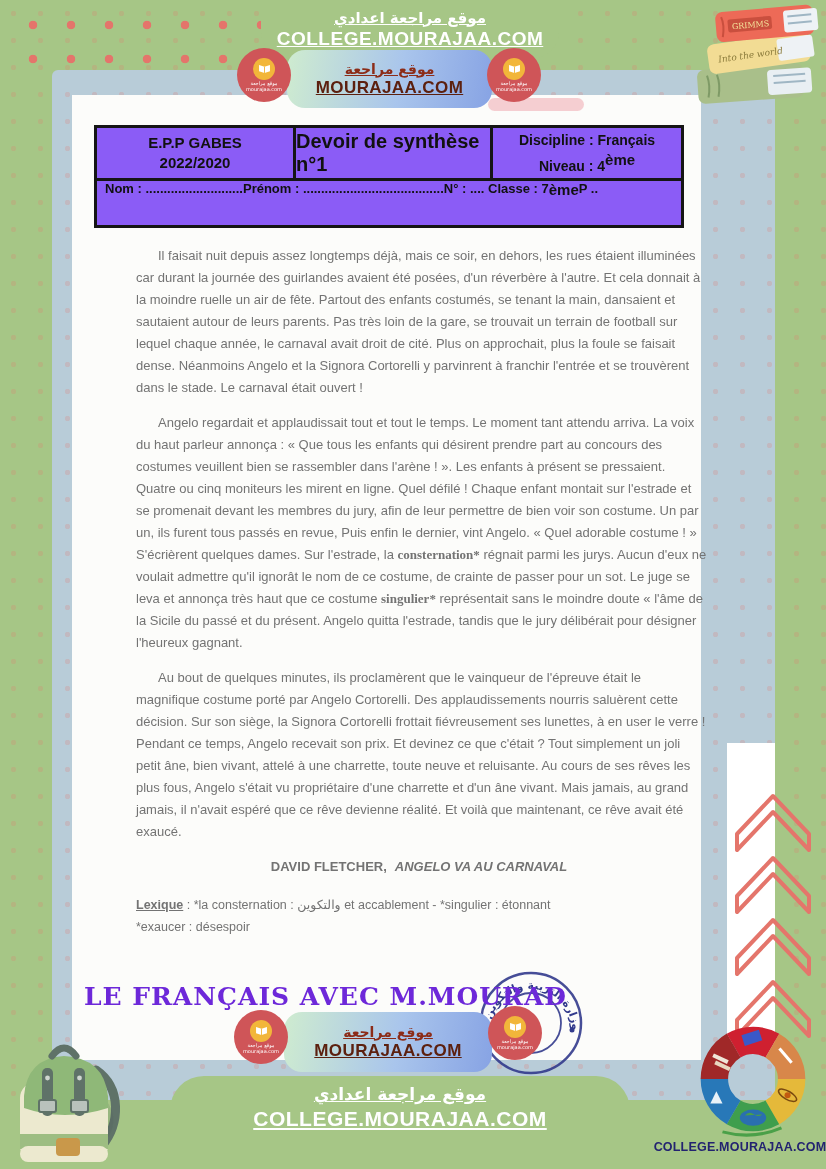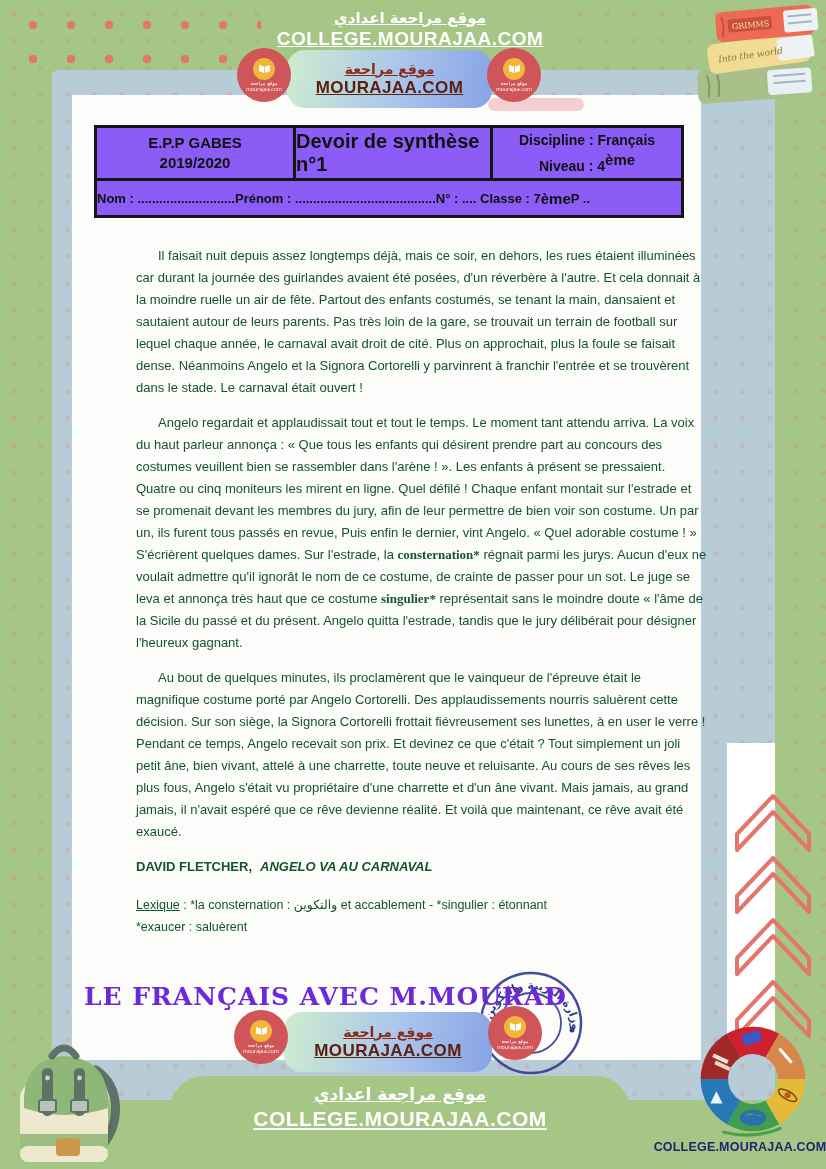--- a/index.html
+++ b/index.html
@@ -41,31 +41,31 @@
   .seal-tl{left:237px;top:48px;} .seal-tr{left:487px;top:48px;}
   .seal-bl{left:234px;top:1010px;} .seal-br{left:488px;top:1006px;}
 
   
   .exam-table{position:absolute;left:22px;top:30px;width:584px;border:3px solid #151515;background:#8b5cf6;color:#111;}
   .t-row1{display:flex;height:50px;border-bottom:3px solid #151515;}
   .t-cell{display:flex;flex-direction:column;align-items:center;justify-content:center;font-weight:bold;}
   .t-c1{width:196px;border-right:3px solid #151515;font-size:15px;line-height:20px;}
   .t-c2{width:194px;border-right:3px solid #151515;font-size:20px;}
   .t-c3{flex:1;font-size:14px;line-height:19px;text-align:center;}
-  .t-row2{height:34px;display:flex;align-items:center;font-weight:bold;font-size:13px;white-space:nowrap;overflow:hidden;}
+  .t-row2{height:44px;display:flex;align-items:flex-start;font-weight:bold;font-size:13px;padding-left:8px;white-space:nowrap;overflow:hidden;}
   sup{font-size:15px;}
 
   
-  .content{position:absolute;left:64px;top:150px;width:572px;font-size:13px;line-height:22px;color:#14532d;}
+  .content{position:absolute;left:64px;top:150px;width:572px;font-size:13px;line-height:22px;color:#737373;}
   .content p{margin:0 0 13px 0;text-indent:22px;}
   .b{font-weight:bold;font-family:Liberation Serif, serif;}
-  .attribution{text-align:left;font-weight:bold;font-size:13px;margin:2px 6px 16px 0;}
+  .attribution{text-align:center;font-weight:bold;font-size:13px;margin:2px 6px 16px 0;}
   .attribution .work{font-style:italic;margin-left:8px;}
   .lexique{font-size:12.5px;line-height:22px;}
-  .lexique .lab{font-weight:normal;text-decoration:underline;}
+  .lexique .lab{font-weight:bold;text-decoration:underline;}
 
   .teacher{position:absolute;left:84px;top:982px;z-index:6;font-family:"DejaVu Serif",serif;
     font-weight:bold;font-size:25px;letter-spacing:1px;color:#6d28d9;white-space:nowrap;}
 
   .stamp{position:absolute;left:476px;top:968px;z-index:5;}
 
   
   .chev-band{position:absolute;left:727px;top:743px;width:48px;height:300px;background:#fff;z-index:5;}
   .chev{position:absolute;left:733px;z-index:5;}
 
@@ -90,21 +90,21 @@
   <div class="blue-panel"></div>
   <div class="dots-global"></div>
   <div class="dots-strong"></div>
 
   <div class="white-page">
 
     <div class="exam-table">
       <div class="t-row1">
         <div class="t-cell t-c1">
           <span>E.P.P  GABES</span>
-          <span>2019/2020</span>
+          <span>2022/2020</span>
         </div>
         <div class="t-cell t-c2">
           <span>Devoir de synthèse n°1</span>
         </div>
         <div class="t-cell t-c3">
           <span>Discipline : Français</span>
           <span><span>Niveau : 4</span><sup>ème</sup></span>
         </div>
       </div>
       <div class="t-row2">
@@ -118,21 +118,21 @@
 
     <div class="content">
       <p>Il faisait nuit depuis assez longtemps déjà, mais ce soir, en dehors, les rues étaient illuminées car durant la journée des guirlandes avaient été posées, d'un réverbère à l'autre. Et cela donnait à la moindre ruelle un air de fête. Partout des enfants costumés, se tenant la main, dansaient et sautaient autour de leurs parents. Pas très loin de la gare, se  trouvait un terrain de football sur lequel chaque année, le carnaval avait droit de cité.  Plus on approchait, plus la foule se faisait dense. Néanmoins Angelo et la Signora Cortorelli y parvinrent à franchir l'entrée et se trouvèrent dans le stade. Le carnaval était ouvert !</p>
       <p><span>Angelo regardait et applaudissait tout et tout le temps. Le moment tant attendu arriva. La voix du haut parleur annonça : « Que tous les enfants qui désirent prendre part au concours des costumes veuillent bien se rassembler dans l'arène ! ». Les enfants à présent se pressaient. Quatre ou cinq moniteurs les mirent en ligne. Quel défilé ! Chaque enfant montait sur l'estrade et se promenait devant les membres du jury, afin de leur permettre de bien voir son costume. Un par un, ils furent tous passés en revue, Puis enfin le dernier, vint Angelo. « Quel adorable costume ! » S'écrièrent quelques dames. Sur l'estrade, la </span><span class="b">consternation*</span><span> régnait parmi les jurys. Aucun d'eux ne voulait admettre qu'il ignorât le nom de ce costume, de crainte de passer pour un sot. Le juge se leva et annonça très haut que ce costume </span><span class="b">singulier*</span><span> représentait sans le moindre doute « l'âme de la Sicile du passé et du présent. Angelo quitta l'estrade, tandis que le jury délibérait pour désigner l'heureux gagnant.</span></p>
       <p>Au bout de quelques minutes, ils proclamèrent que le vainqueur de l'épreuve était le magnifique costume porté par Angelo Cortorelli. Des applaudissements nourris saluèrent cette décision. Sur son siège, la Signora Cortorelli frottait fiévreusement ses lunettes, à en user le verre ! Pendant ce temps, Angelo recevait son prix. Et devinez ce que c'était ? Tout simplement un joli petit âne, bien vivant, attelé à une charrette, toute neuve et reluisante. Au cours de ses rêves les plus fous, Angelo s'était vu propriétaire d'une charrette et d'un âne vivant. Mais jamais, au grand jamais, il n'avait espéré que ce rêve devienne réalité. Et voilà que maintenant, ce rêve avait été exaucé.</p>
       <div class="attribution">
         <span>DAVID FLETCHER,</span><span class="work">ANGELO VA AU CARNAVAL</span>
       </div>
       <div class="lexique">
         <div><span class="lab">Lexique</span><span> : *la consternation : والتكوين et accablement  -  *singulier : étonnant</span></div>
-        <div>*exaucer : saluèrent</div>
+        <div>*exaucer : désespoir</div>
       </div>
     </div>
   </div>
 
   <div class="smudge"></div>
 
   <div class="top-banner">
     <span class="ar">موقع مراجعة اعدادي</span>
     <span class="site">COLLEGE.MOURAJAA.COM</span>
   </div>

